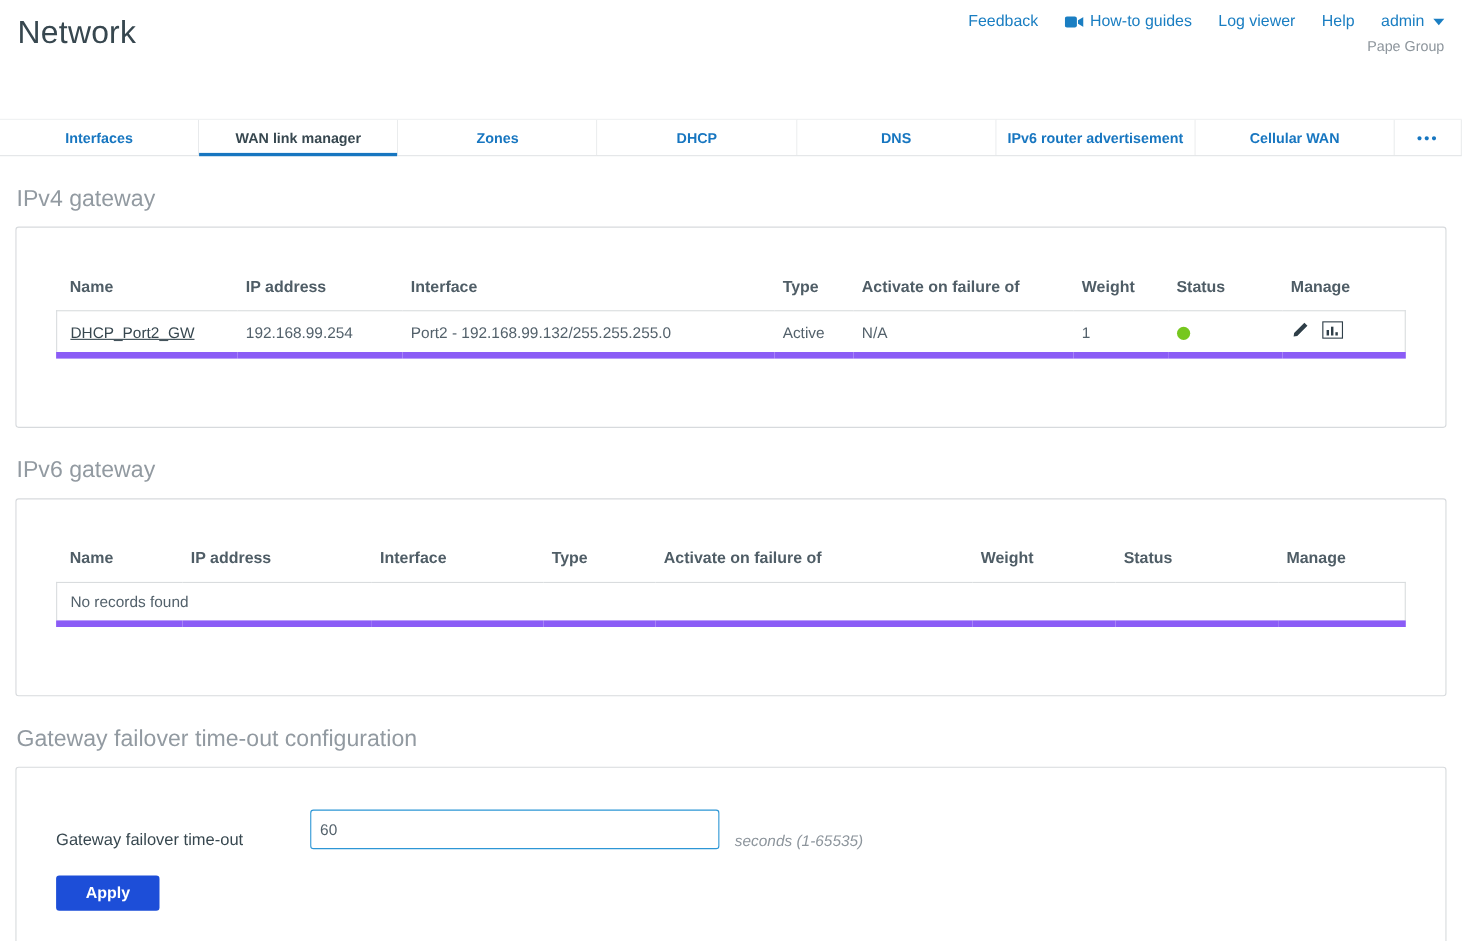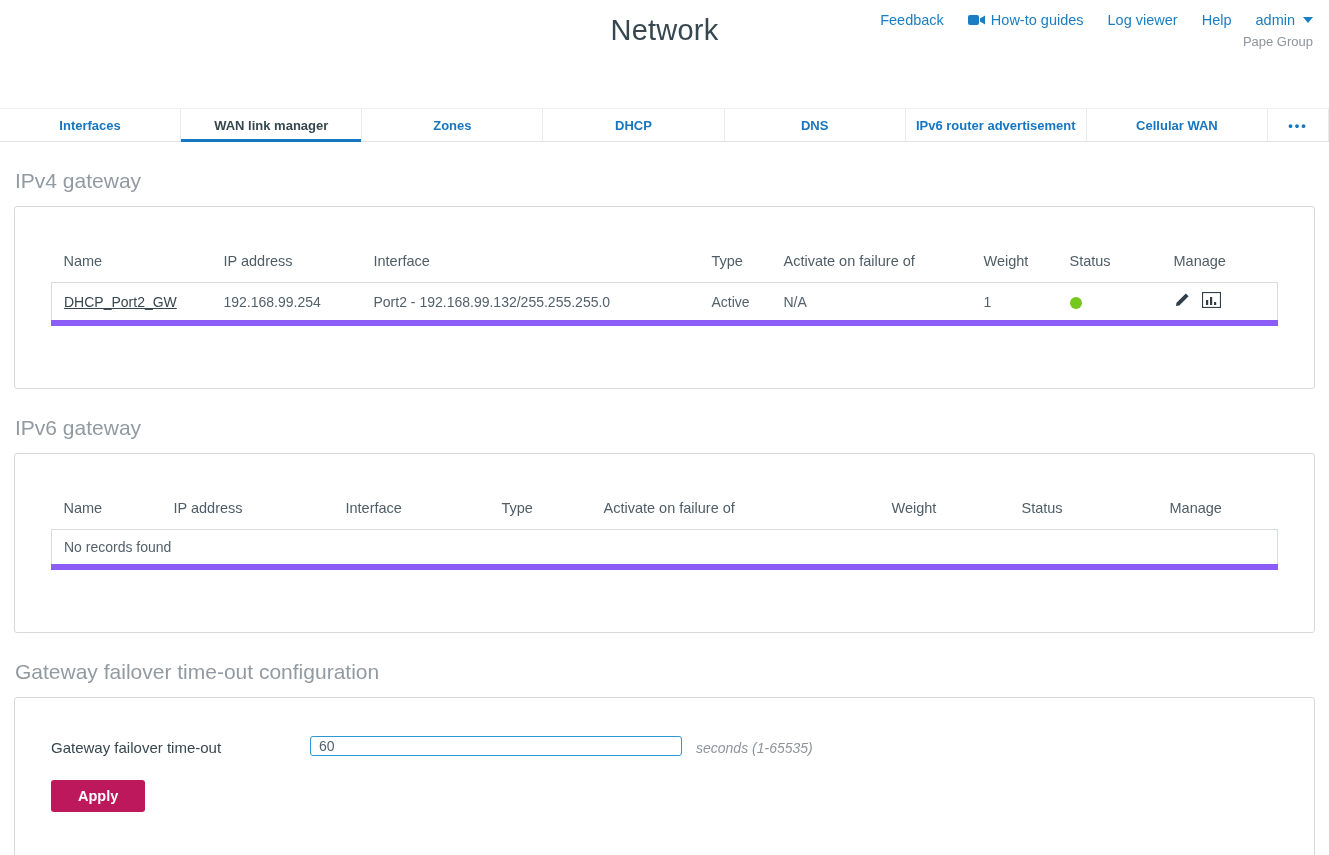--- a/index.html
+++ b/index.html
@@ -4,21 +4,21 @@
 <style>
   * { box-sizing: border-box; }
   html, body { margin: 0; padding: 0; background: #fff; }
   body {
     font-family: "Liberation Sans", sans-serif;
     color: #53616b;
     width: 1329px;
   }
 
   
-  .page-header { position: relative; height: 108px; padding: 14px 16px 0; text-align: center; }
+  .page-header { position: relative; height: 108px; padding: 14px 16px 0; }
   .page-title { font-size: 29px; font-weight: 400; color: #37474f; letter-spacing: .2px; }
   .header-links {
     position: absolute; top: 12px; right: 16px;
     display: flex; align-items: center; gap: 24px;
     font-size: 14.5px; color: #1a7ec2;
   }
   .header-link { display: flex; align-items: center; gap: 6px; cursor: pointer; white-space: nowrap; }
   .video-icon { display: inline-flex; }
   .caret-down {
     display: inline-block; width: 0; height: 0; margin-left: 2px;
@@ -49,51 +49,50 @@
   
   .section { margin: 0 14px; }
   .section-heading { font-size: 21px; font-weight: 400; color: #929aa1; margin: 27px 1px 13px; }
   .card { border: 1px solid #d7dadd; border-radius: 3px; background: #fff; }
   .card.table-card { padding: 46px 36px 62px; }
   .card.form-card { padding: 38px 36px 46px; min-height: 167px; }
 
   
   table.grid { width: 100%; border-collapse: collapse; table-layout: fixed; font-size: 14px; color: #53616b; }
   table.grid th {
-    text-align: left; font-weight: 400; font-size: 14.5px; color: #4f5d66;
+    text-align: left; font-weight: 700; font-size: 14.5px; color: #4f5d66;
     padding: 0 8px 13px; white-space: nowrap; overflow: hidden; margin-top: 40px;
   }
   table.grid td {
     padding: 9px 8px;
     border-top: 1px solid #d9dcde; border-bottom: 6px solid #8b5cf6;
     white-space: nowrap; overflow: hidden;
   }
   table.grid td:first-child { border-left: 1px solid #d9dcde; padding-left: 12px; }
   table.grid td:last-child  { border-right: 1px solid #d9dcde; }
   table.grid th:first-child { padding-left: 12px; }
   .gateway-link { color: #37474f; text-decoration: underline; cursor: pointer; }
   .status-dot { display: inline-block; width: 12px; height: 12px; border-radius: 50%; vertical-align: middle; }
   .manage-cell { display: flex; align-items: center; gap: 12px; }
   .icon-btn { background: none; border: none; padding: 0; cursor: pointer; display: inline-flex; align-items: center; }
   .empty-cell { color: #53616b; }
 
   
   .form-row { display: flex; align-items: flex-end; }
   .form-label { width: 231px; font-size: 15px; color: #37474f; }
   .form-input {
-    width: 372px; height: 20px; padding: 0 8px;
+    width: 372px; height: 36px; padding: 0 8px;
     border: 1px solid #2d96d5; border-radius: 3px;
     font-family: "Liberation Sans", sans-serif; font-size: 14px; color: #53616b;
     outline: none;
-    margin-left: 28px;
   }
   .form-hint { margin-left: 14px; font-size: 14px; color: #8d959c; font-style: italic; }
   .apply-button {
     margin-top: 24px; padding: 8px 27px;
-    background: #be185d; color: #fff; border: none; border-radius: 3px;
+    background: #1d4ed8; color: #fff; border: none; border-radius: 3px;
     font-family: "Liberation Sans", sans-serif; font-size: 14.5px; font-weight: 700;
     cursor: pointer;
   }
 </style>
 </head>
 <body>
 
 <div class="page-header">
   <div class="page-title">Network</div>
 

